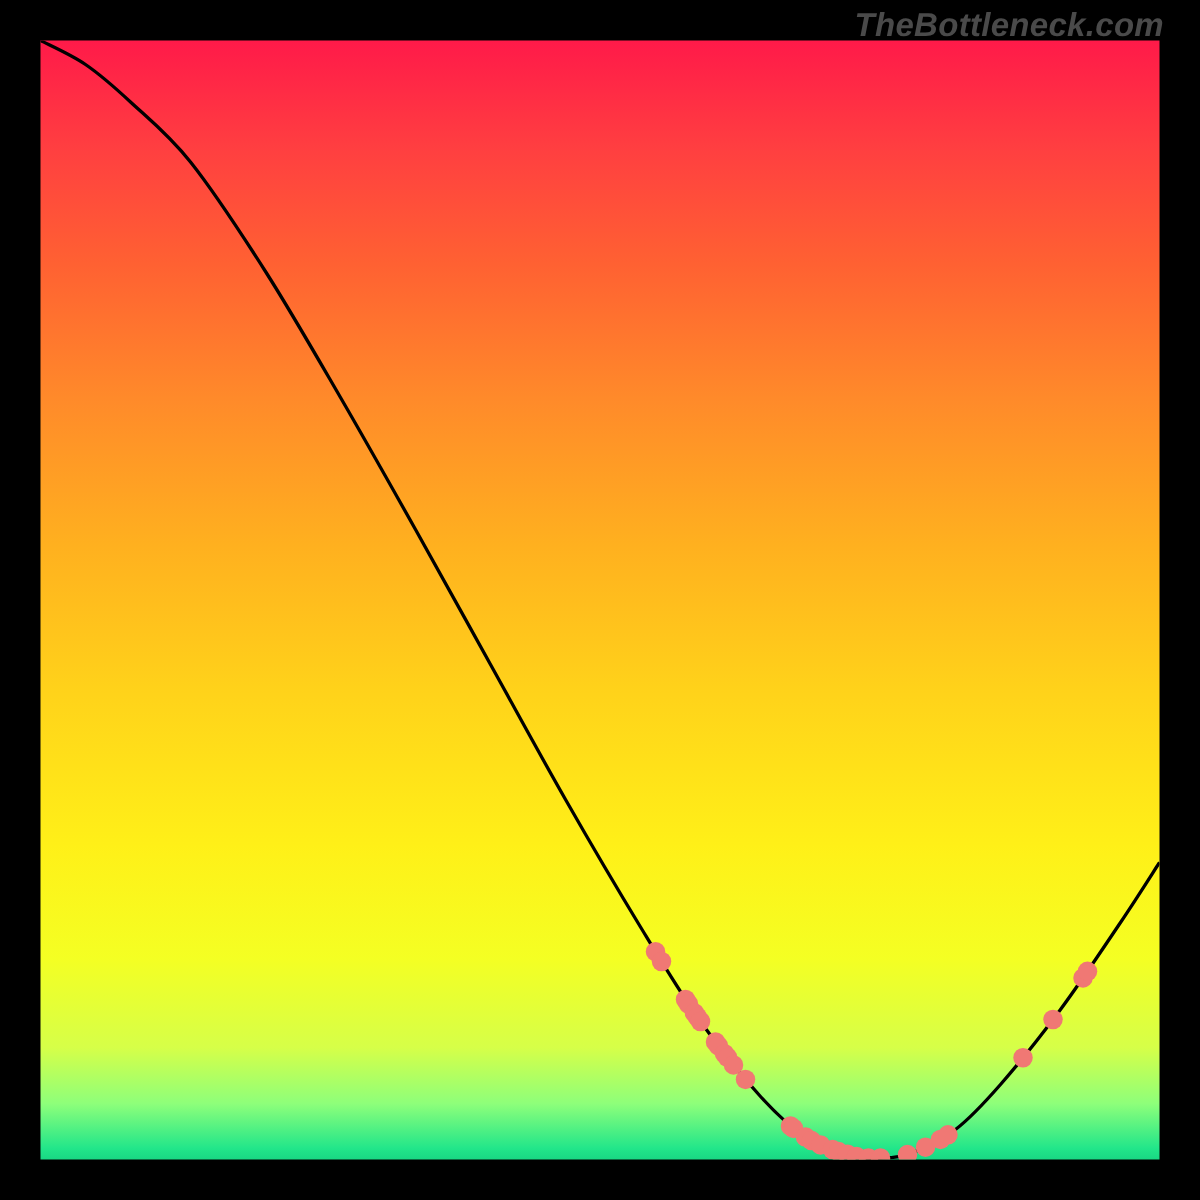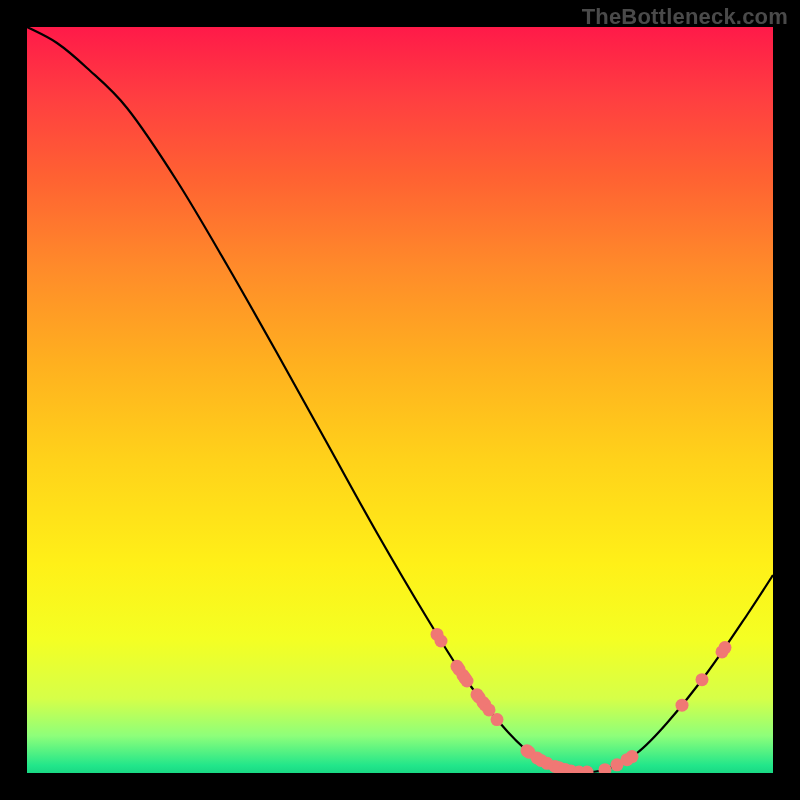--- a/index.html
+++ b/index.html
@@ -28,26 +28,27 @@
       #f4ff23 82%,
       #d6ff48 90%,
       #8eff7a 95%,
       #22e68a 99%,
       #19d884 100%
     );
   }
   .watermark {
     position: absolute;
     top: 4px;
-    right: 12px;
+    right: 24px;
     color: #4a4a4a;
     font-size: 22px;
     font-weight: 600;
     letter-spacing: 0.2px;
     user-select: none;
+    font-style: italic;
   }
   svg {
     position: absolute;
     left: 0;
     top: 0;
   }
 </style>
 </head>
 <body>
 

